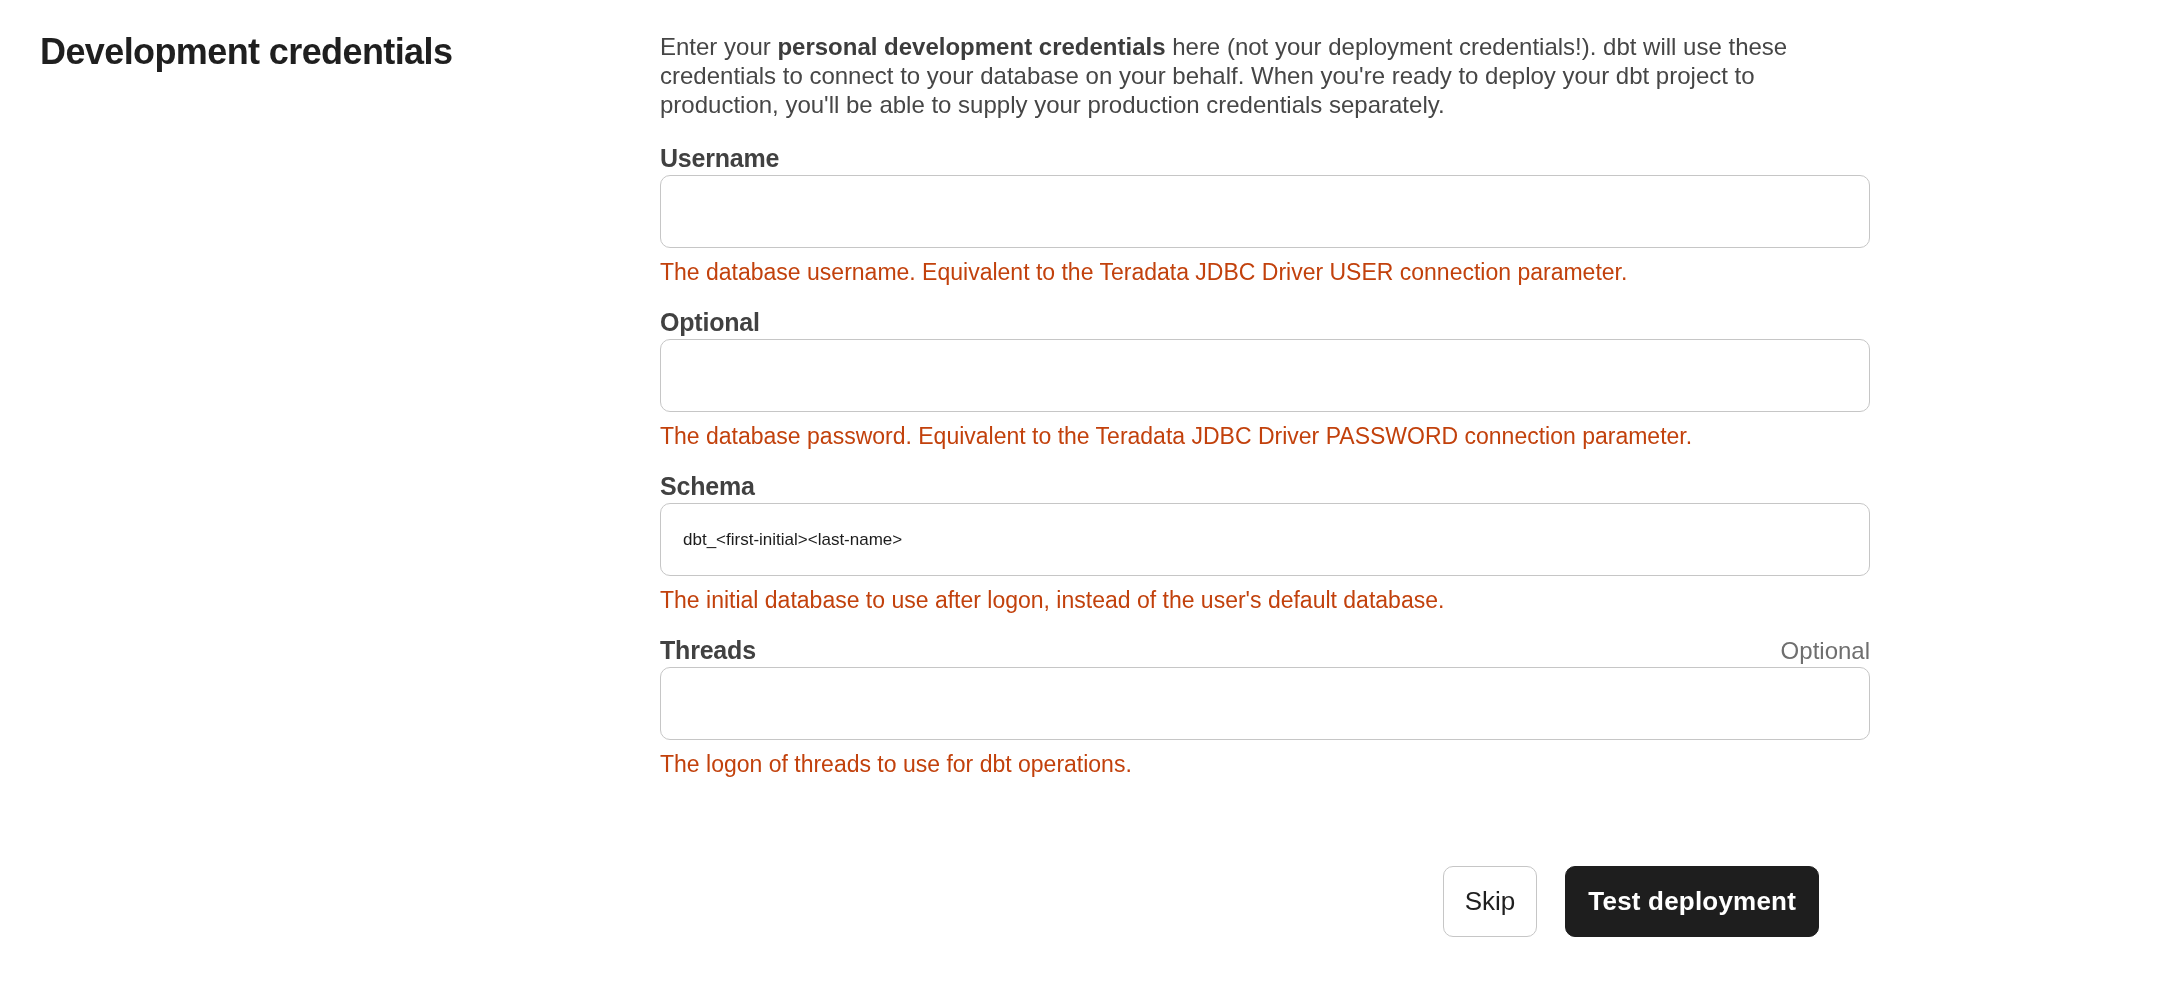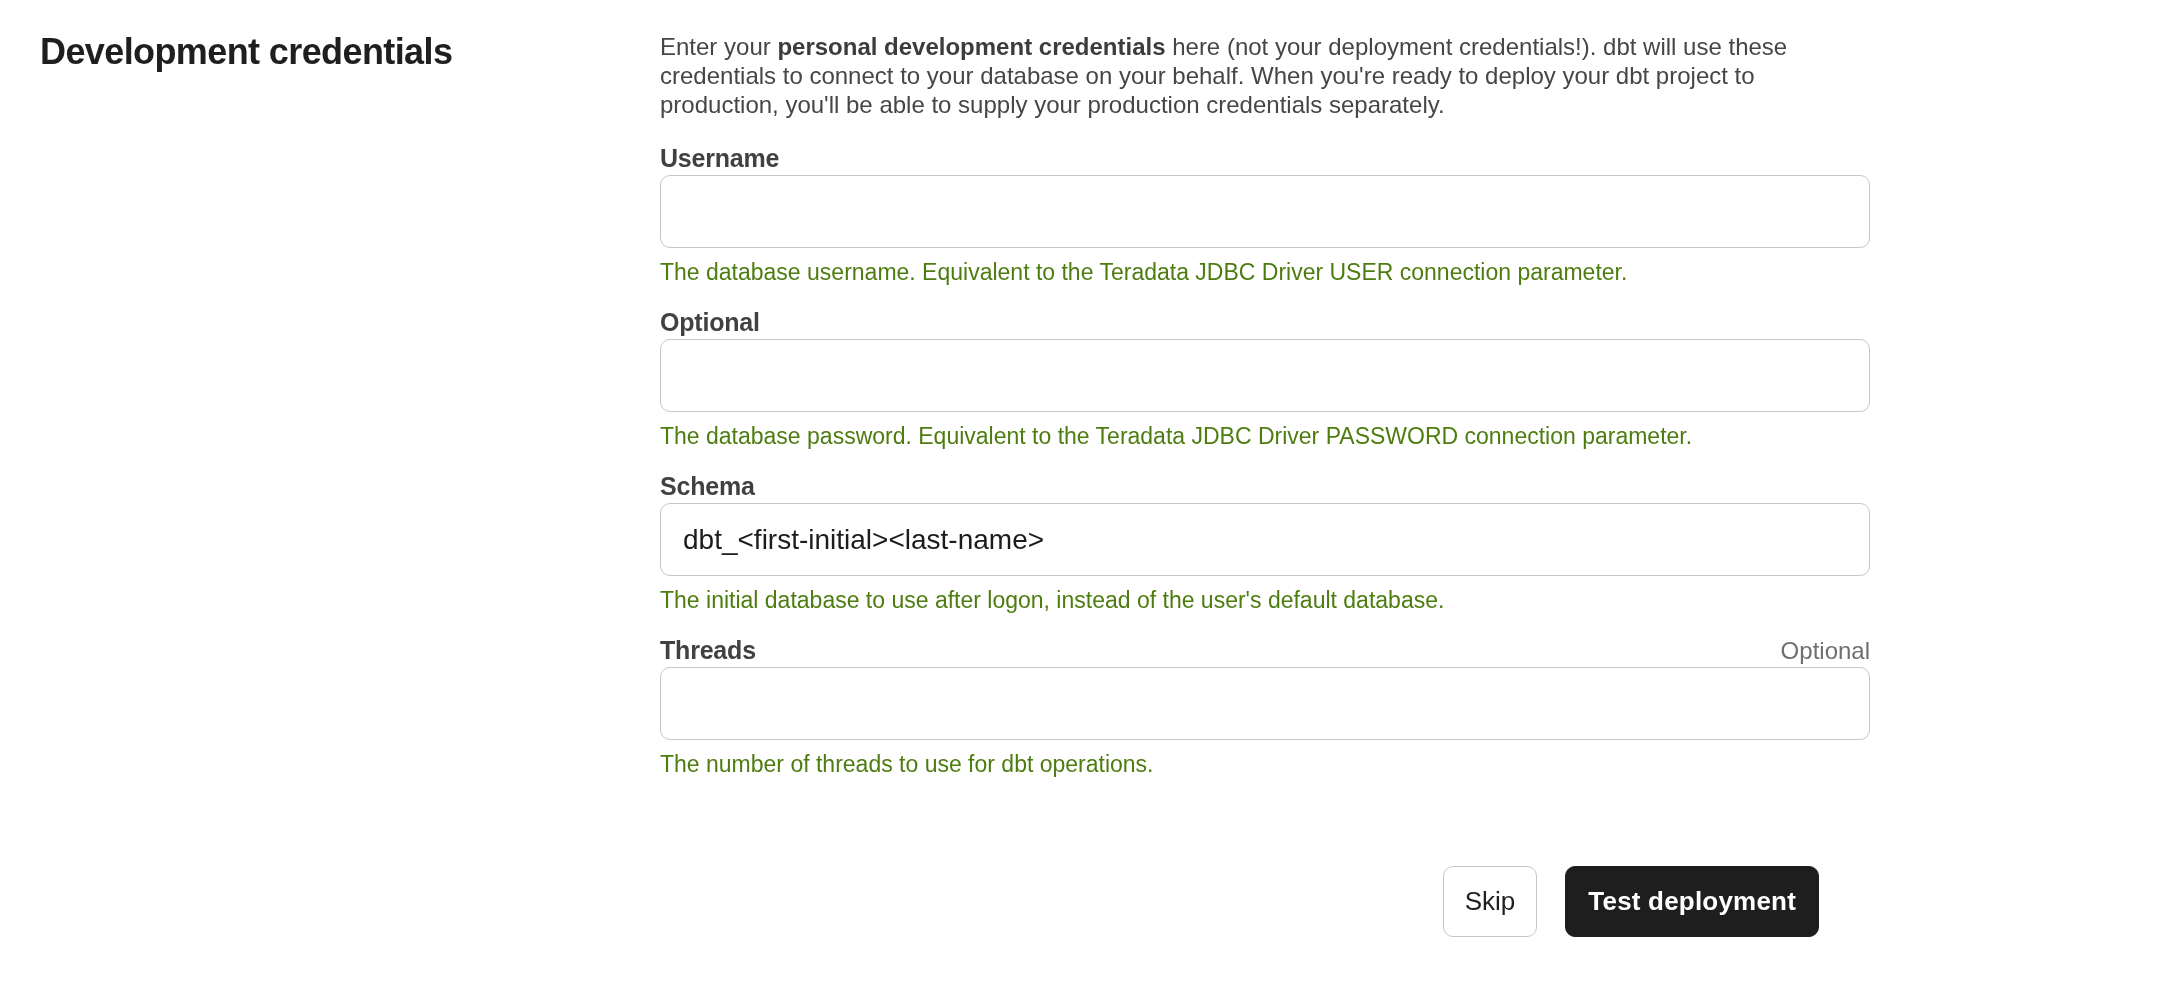--- a/index.html
+++ b/index.html
@@ -70,30 +70,30 @@
   .text-input {
     display: block;
     width: 100%;
     box-sizing: border-box;
     height: 73px;
     margin-top: 1px;
     border: 1px solid #c6c6c6;
     border-radius: 10px;
     padding: 0 22px;
     font-family: inherit;
-    font-size: 28px;
+    font-size: 17px;
     color: #1c1c1c;
     background: #ffffff;
     outline: none;
   }
   .helper-text {
     margin-top: 9px;
     font-size: 23px;
     line-height: 30px;
-    color: #4d7c0f;
+    color: #c2410c;
   }
   .footer {
     position: absolute;
     top: 866px;
     right: 54px;
     display: flex;
     gap: 28px;
     align-items: center;
   }
   .btn {
@@ -160,21 +160,21 @@
         <input type="text" class="text-input" value="dbt_&lt;first-initial&gt;&lt;last-name&gt;" style="">
         <div class="helper-text">The initial database to use after logon, instead of the user's default database.</div>
       </div>
 
       <div class="field-group">
         <div class="label-row">
           <span class="field-label">Threads</span>
           <span class="optional-tag">Optional</span>
         </div>
         <input type="text" class="text-input" value="" style="">
-        <div class="helper-text">The number of threads to use for dbt operations.</div>
+        <div class="helper-text">The logon of threads to use for dbt operations.</div>
       </div>
 
     </div>
   </div>
 
   <div class="footer">
     <button type="button" class="btn btn-skip">Skip</button>
     <button type="button" class="btn btn-primary">Test deployment</button>
   </div>
 </div>

